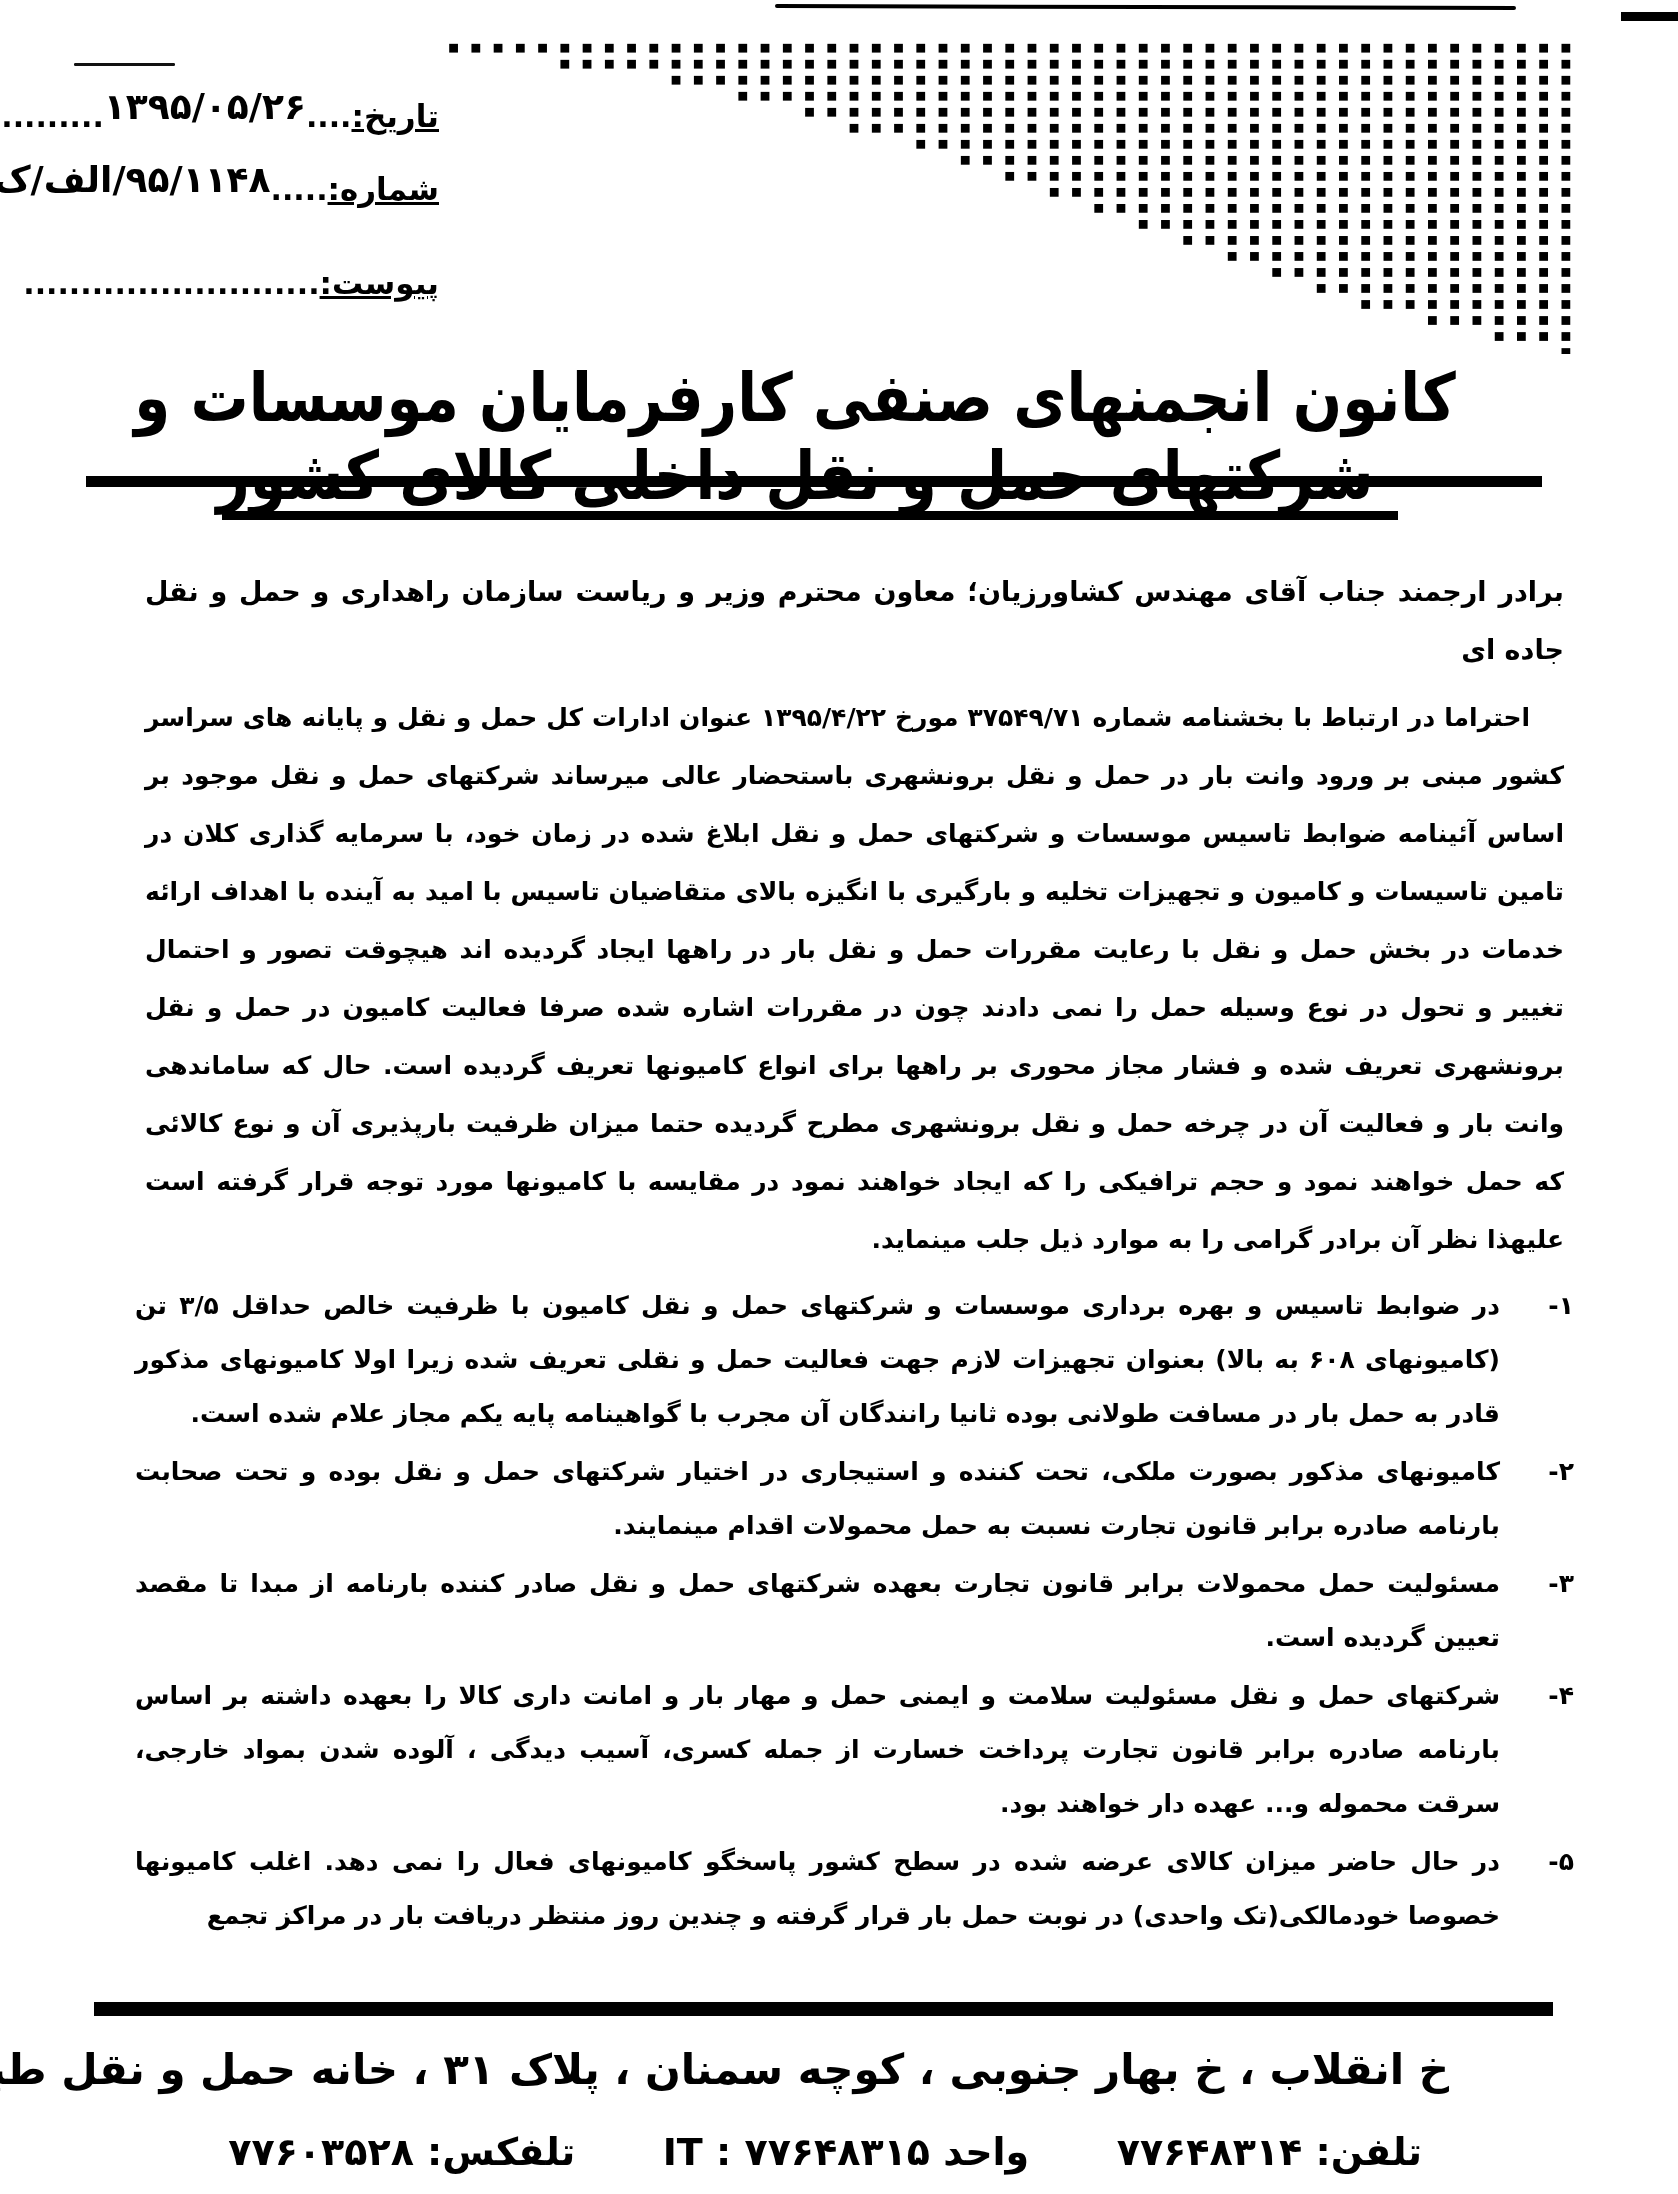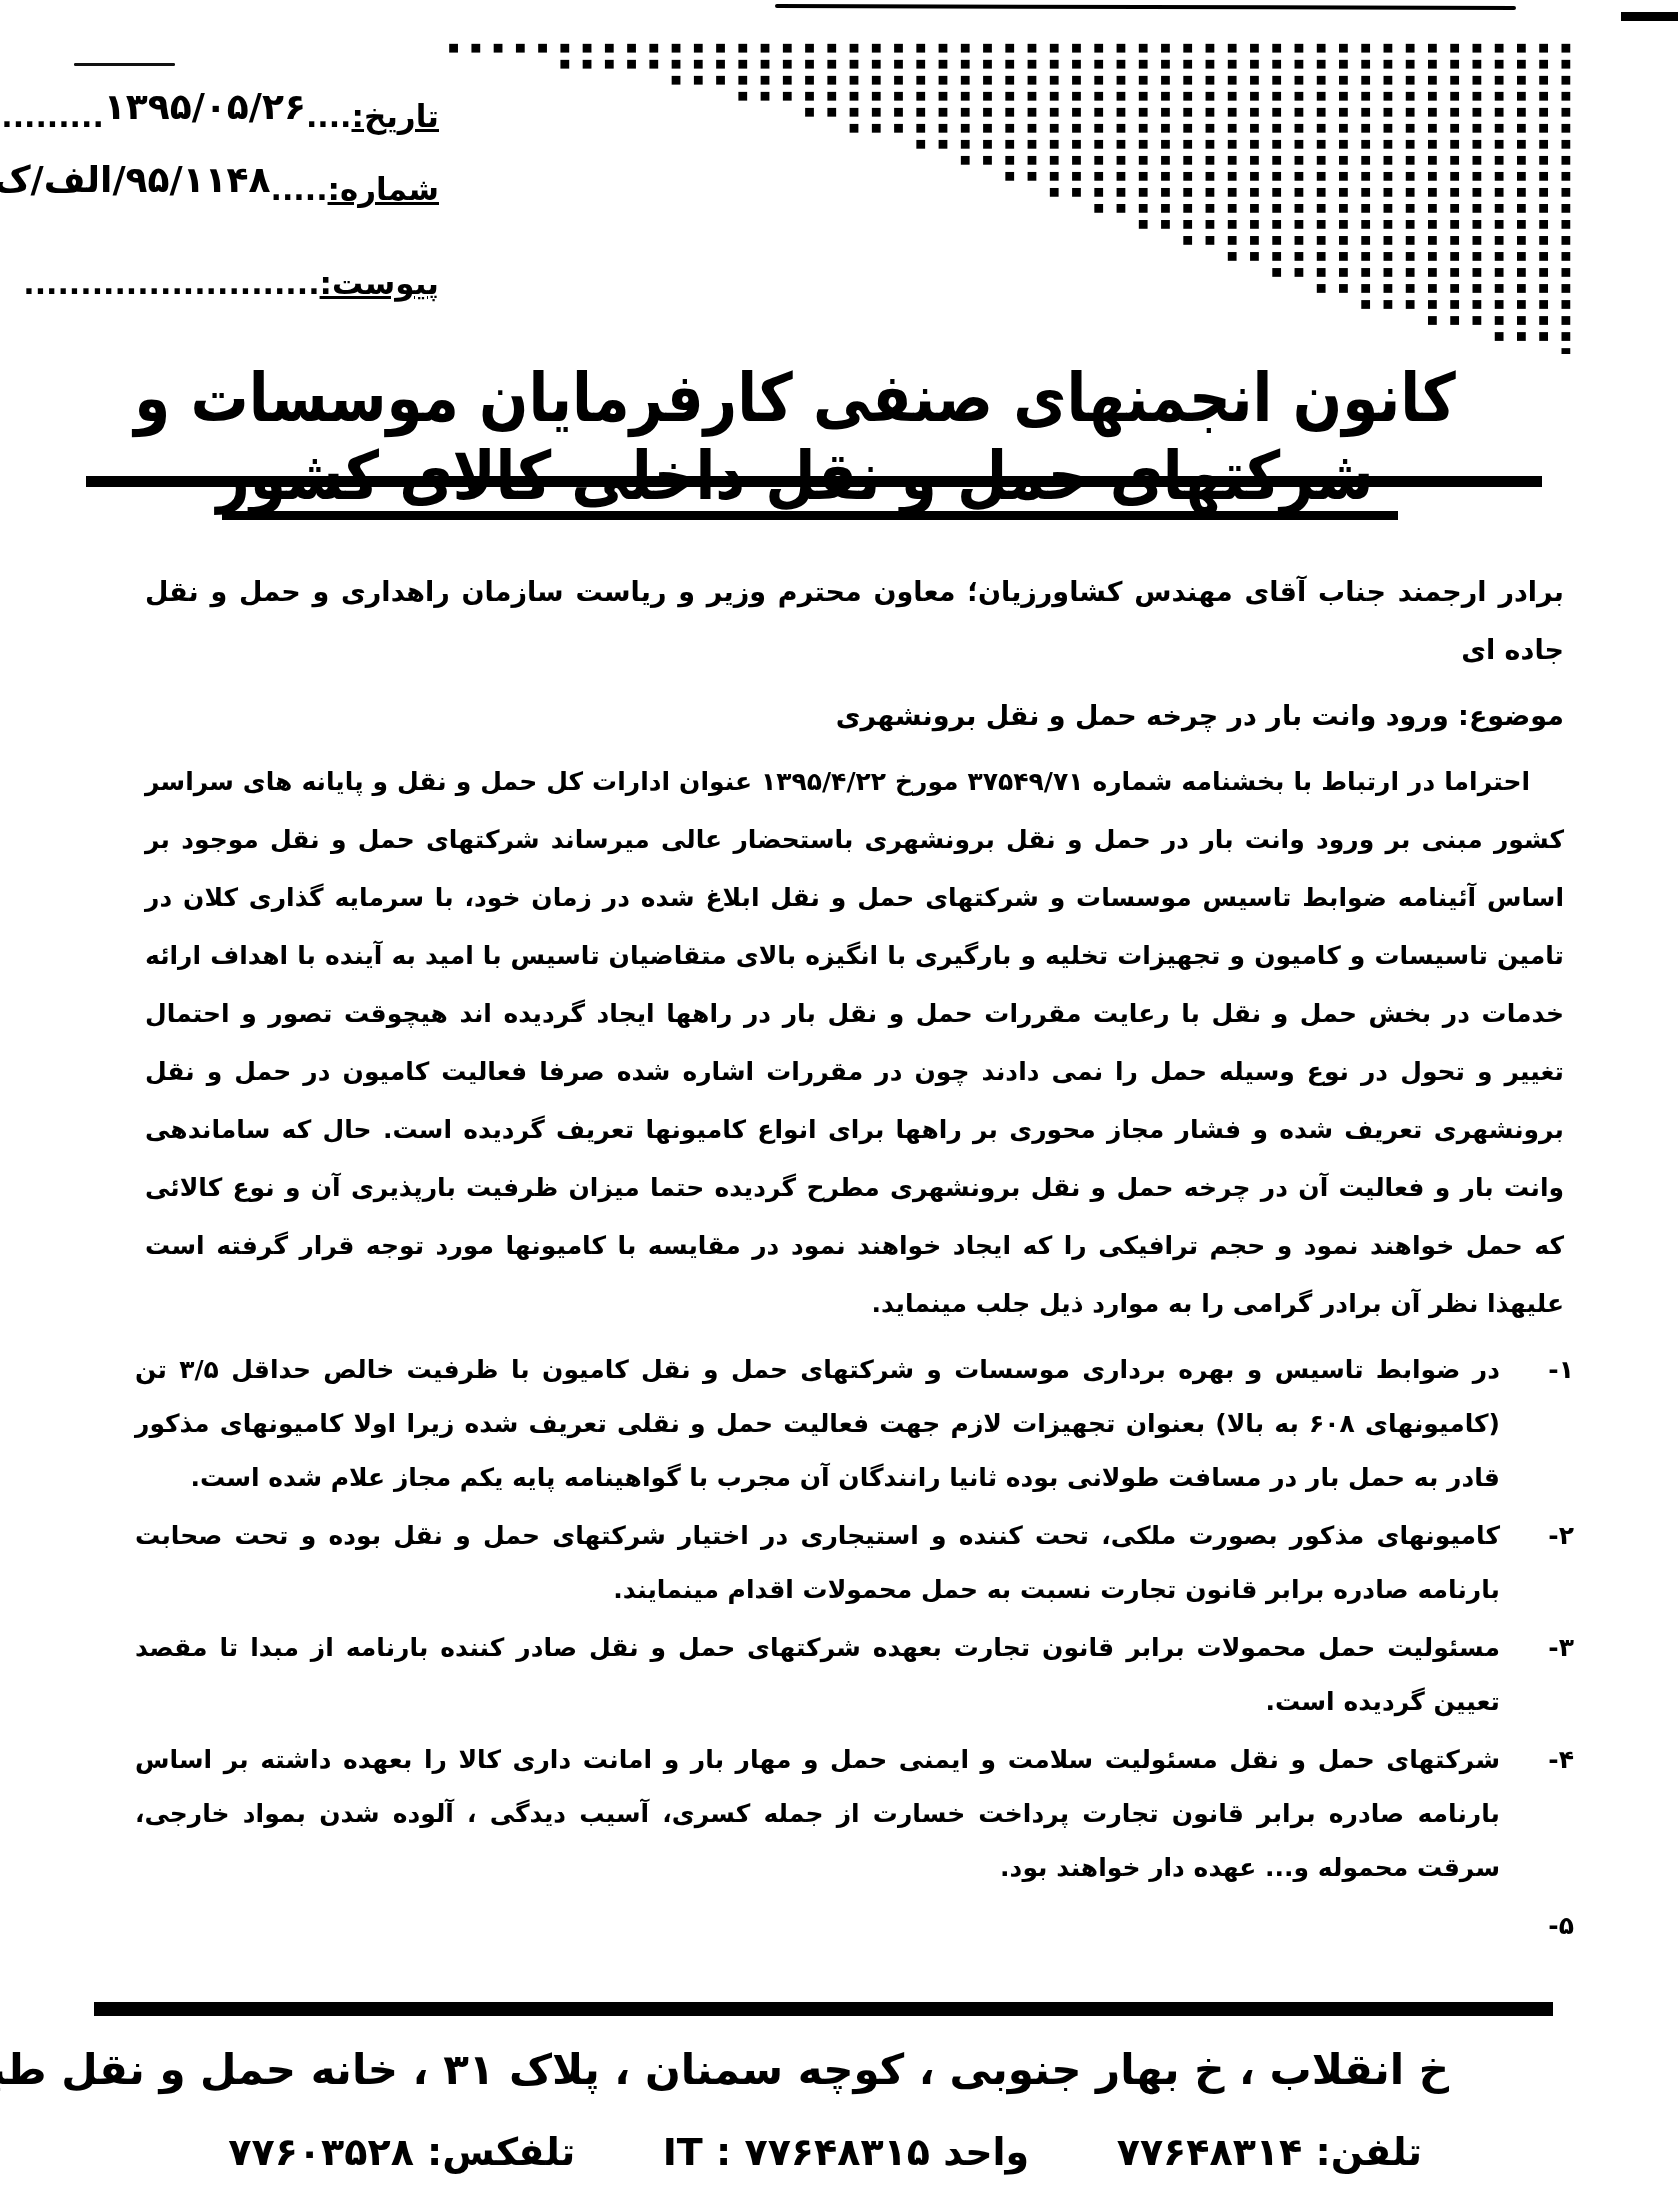--- a/index.html
+++ b/index.html
@@ -545,28 +545,27 @@
 <div id="meta-attach" class="abs meta rtl">
   <span class="lbl">پیوست:</span><span class="val"></span><span class="dotfill">..........................</span>
 </div>
 
 <div id="title" class="abs rtl">کانون انجمنهای صنفی کارفرمایان موسسات و شرکتهای حمل و نقل داخلی کالای کشور</div>
 <div id="sep1" class="abs"></div>
 <div id="sep2" class="abs"></div>
 
 <div id="body" class="abs rtl">
   <p id="addressee">برادر ارجمند جناب آقای مهندس کشاورزیان؛ معاون محترم وزیر و ریاست سازمان راهداری و حمل و نقل جاده ای</p>
-  <p id="subject">موضوع: ورود وانت بار در چرخه حمل و نقل برونشهری</p>
   <p id="intro">احتراما در ارتباط با بخشنامه شماره ۳۷۵۴۹/۷۱ مورخ ۱۳۹۵/۴/۲۲ عنوان ادارات کل حمل و نقل و پایانه های سراسر کشور مبنی بر ورود وانت بار در حمل و نقل برونشهری باستحضار عالی میرساند شرکتهای حمل و نقل موجود بر اساس آئینامه ضوابط تاسیس موسسات و شرکتهای حمل و نقل ابلاغ شده در زمان خود، با سرمایه گذاری کلان در تامین تاسیسات و کامیون و تجهیزات تخلیه و بارگیری با انگیزه بالای متقاضیان تاسیس با امید به آینده با اهداف ارائه خدمات در بخش حمل و نقل با رعایت مقررات حمل و نقل بار در راهها ایجاد گردیده اند  هیچوقت تصور و احتمال تغییر و تحول در نوع وسیله حمل را نمی دادند چون در مقررات اشاره شده صرفا فعالیت کامیون در حمل و نقل برونشهری تعریف شده و فشار مجاز محوری بر راهها برای انواع کامیونها تعریف گردیده است. حال که ساماندهی وانت بار و فعالیت آن در چرخه حمل و نقل برونشهری مطرح گردیده حتما میزان ظرفیت بارپذیری آن و نوع کالائی که حمل خواهند نمود و حجم ترافیکی را که ایجاد خواهند نمود در مقایسه با کامیونها مورد توجه قرار گرفته است علیهذا نظر آن برادر گرامی را به موارد ذیل جلب مینماید.</p>
   <ol class="items">
     <li><span class="num">۱-</span><span>در ضوابط تاسیس و بهره برداری موسسات و شرکتهای حمل و نقل کامیون با ظرفیت خالص حداقل ۳/۵ تن (کامیونهای ۶۰۸ به بالا) بعنوان تجهیزات لازم جهت فعالیت حمل و نقلی تعریف شده زیرا اولا کامیونهای مذکور قادر به حمل بار در مسافت طولانی بوده ثانیا رانندگان آن مجرب با گواهینامه پایه یکم مجاز علام شده است.</span></li>
     <li><span class="num">۲-</span><span>کامیونهای مذکور بصورت ملکی، تحت کننده و استیجاری در اختیار شرکتهای حمل و نقل بوده و تحت صحابت بارنامه صادره برابر قانون تجارت نسبت به حمل محمولات اقدام مینمایند.</span></li>
     <li><span class="num">۳-</span><span>مسئولیت حمل محمولات برابر قانون تجارت بعهده شرکتهای حمل و نقل صادر کننده بارنامه از مبدا تا مقصد تعیین گردیده است.</span></li>
     <li><span class="num">۴-</span><span>شرکتهای حمل و نقل مسئولیت سلامت و ایمنی حمل و مهار بار و امانت داری کالا را بعهده داشته بر اساس بارنامه صادره برابر قانون تجارت پرداخت خسارت از جمله کسری، آسیب دیدگی ، آلوده شدن بمواد خارجی، سرقت محموله و... عهده دار خواهند بود.</span></li>
-    <li><span class="num">۵-</span></li>
+    <li><span class="num">۵-</span><span>در حال حاضر میزان کالای عرضه شده در سطح کشور پاسخگو کامیونهای فعال را نمی دهد. اغلب کامیونها خصوصا خودمالکی(تک واحدی) در نوبت حمل بار قرار گرفته و چندین روز منتظر دریافت بار در مراکز تجمع</span></li>
   </ol>
 </div>
 
 <div id="sep-footer" class="abs"></div>
 <div id="footer-address" class="abs rtl">خ انقلاب ، خ بهار جنوبی ، کوچه سمنان ، پلاک ۳۱ ، خانه حمل و نقل طبقه دوم</div>
 <div id="footer-phones" class="abs rtl">
   <span>تلفن:</span>
   <span>۷۷۶۴۸۳۱۴</span>
   <span class="gap"></span>
   <span>واحد IT :</span>

